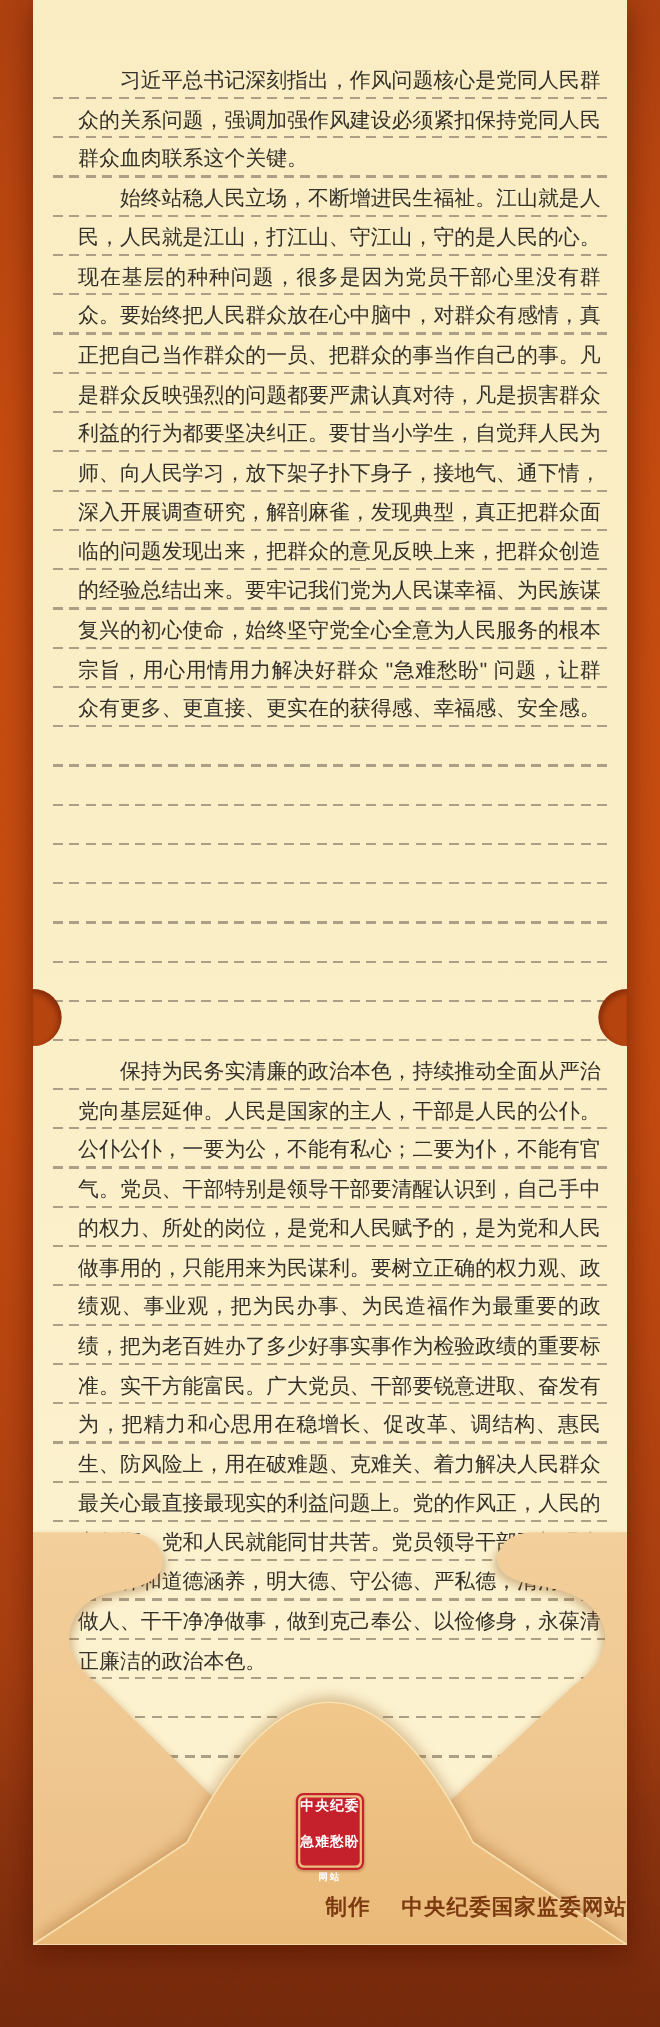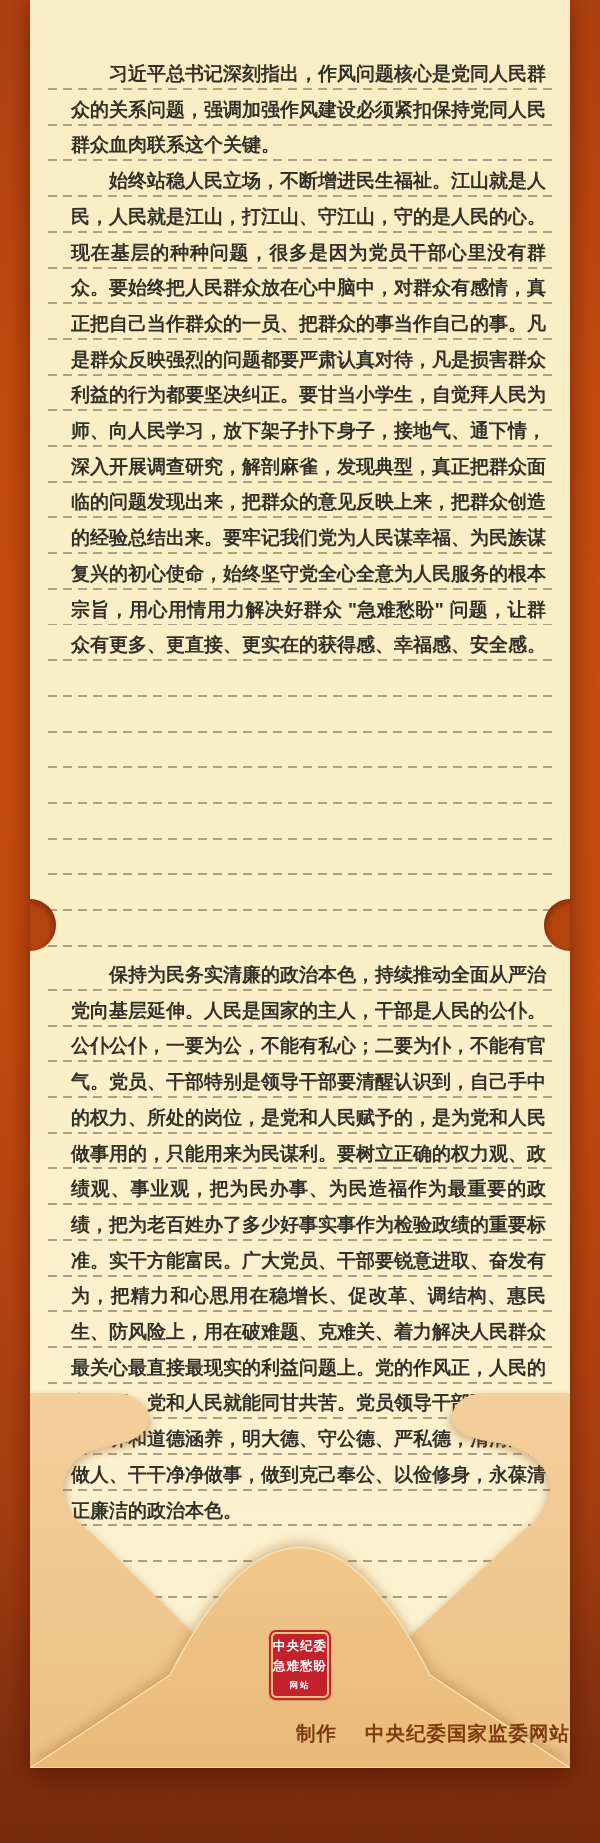--- a/index.html
+++ b/index.html
@@ -36,21 +36,21 @@
       transparent 0 32px, var(--dash) 32px 34px, transparent 34px 35.7px);
     -webkit-mask-image:repeating-linear-gradient(90deg,#000 0 9px,transparent 9px 15px);
             mask-image:repeating-linear-gradient(90deg,#000 0 9px,transparent 9px 15px);
   }
   .lines-a{top:56px;height:893px;}
   .lines-b{top:957px;height:660px;}
   
   .copy{
     position:absolute;left:41px;width:475px;
     font-size:19px;line-height:35.7px;color:var(--ink);
-    font-weight:bold;text-align:justify;letter-spacing:0;
+    font-weight:normal;text-align:justify;letter-spacing:0;
   }
   .copy p{text-indent:38px;}
   .copy-a{top:56px;}
   .copy-b{top:957px;}
   
   .notch{
     position:absolute;width:26px;height:52px;top:899px;
     background:#b5440f;
   }
   .notch-left{left:30px;border-radius:0 52px 52px 0;
@@ -62,22 +62,22 @@
   .envelope svg{display:block;}
   
   .seal{
     position:absolute;left:269px;top:1630px;width:62px;height:70px;
     border:2px solid var(--seal);border-radius:7px;padding:2px;
     display:flex;align-items:stretch;justify-content:stretch;
     box-shadow:0 1px 2px rgba(120,40,10,.25);
   }
   .seal-inner{
     flex:1;background:var(--seal);border-radius:4px;
-    display:flex;flex-direction:column;align-items:center;justify-content:center;
-    gap:5px;color:#fff;
+    display:flex;flex-direction:column;align-items:center;justify-content:flex-start;
+    gap:18px;color:#fff;
     font-family:"Liberation Serif","DejaVu Serif",serif;font-weight:bold;
   }
   .seal-line{font-size:12.5px;line-height:14.5px;letter-spacing:1px;white-space:nowrap;}
   .seal-sub{font-size:8.5px;line-height:11px;letter-spacing:2px;margin-top:2px;}
   .credit{
     position:absolute;left:30px;top:1720px;width:540px;
     display:flex;justify-content:flex-end;gap:28px;
     color:var(--credit);font-size:19.5px;font-weight:bold;letter-spacing:1px;
   }
 </style>

